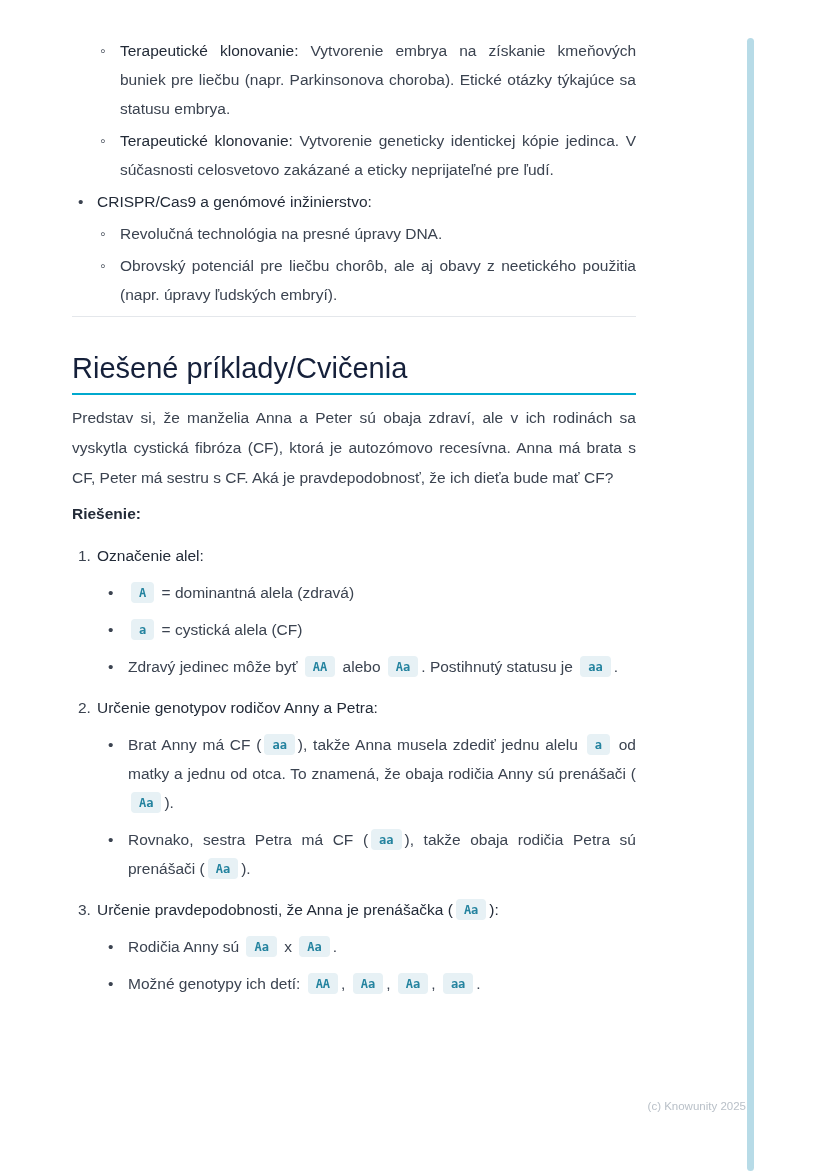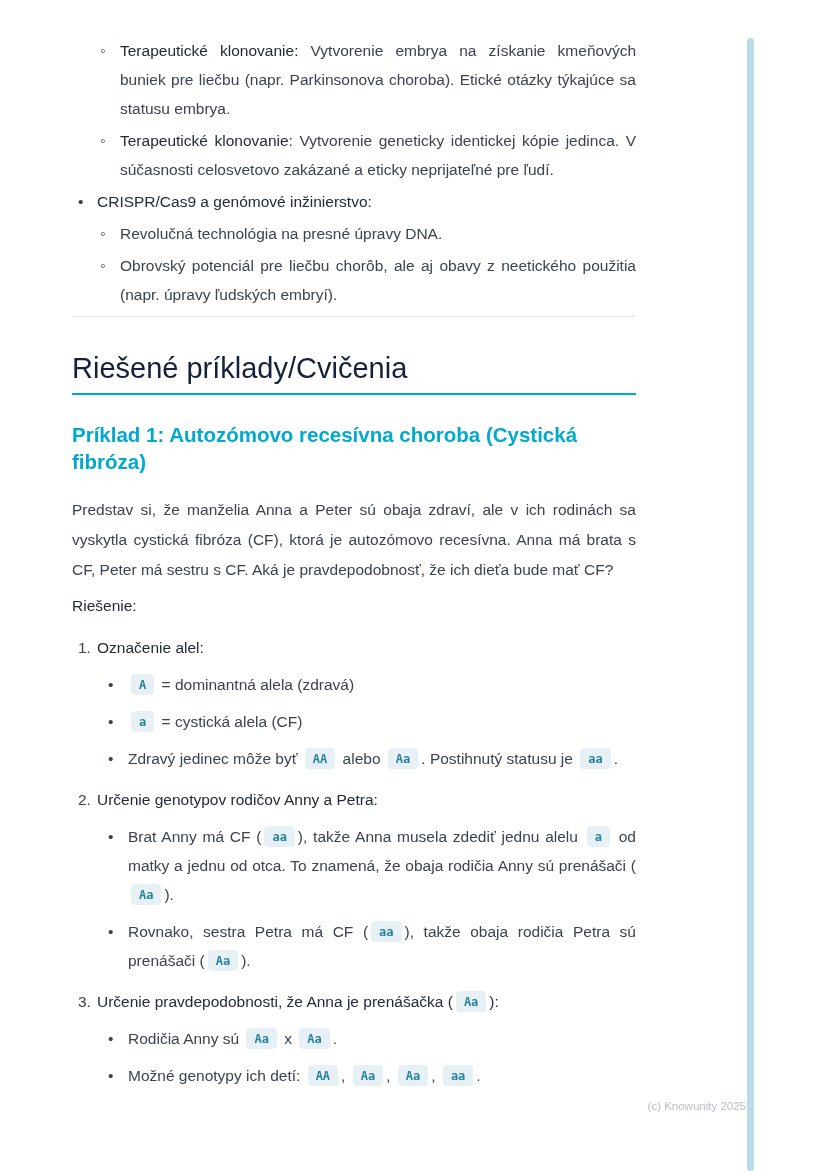--- a/index.html
+++ b/index.html
@@ -21,21 +21,21 @@
   .li-sub{padding-left:28px}
   .li-sub .marker{width:20px}
   .li-main{padding-left:6px}
   .li-main .marker{width:19px}
   .b{font-weight:400;color:var(--bold)}
   .divider{border:none;border-top:1px solid var(--divider);margin:7px 0 0}
   .h1{font-size:29px;line-height:36px;font-weight:400;color:var(--heading);
       margin:33px 0 0;padding-bottom:7px;border-bottom:2px solid var(--accent)}
   .h2{font-size:20.5px;line-height:27px;font-weight:700;color:var(--accent);margin:26px 0 20px}
   .para{font-size:15.5px;line-height:30px;text-align:justify;margin:8px 0 6px;color:var(--body)}
-  .solution-label{font-size:15.5px;line-height:30px;font-weight:400;color:var(--bold);margin:0}
+  .solution-label{font-size:15.5px;line-height:30px;font-weight:700;color:var(--bold);margin:0}
   .step .li{line-height:29px;margin-bottom:8px}
   .li-num{padding-left:6px;margin-top:12px}
   .li-num .marker{width:19px}
   .li-dot{padding-left:36px}
   .li-dot .marker{width:20px}
   .chip{
     display:inline-block;font-family:"DejaVu Sans Mono",monospace;font-weight:700;
     font-size:12px;line-height:12px;padding:5px 8px 4px;border-radius:4px;
     background:var(--chip-bg);color:var(--chip-text);margin:0 3px;vertical-align:1px;white-space:nowrap;
   }
@@ -67,21 +67,20 @@
       <div class="li li-sub">
         <span class="marker">◦</span>
         <div class="li-body"><span class="t">Obrovský potenciál pre liečbu chorôb, ale aj obavy z neetického použitia (napr. úpravy ľudských embryí).</span></div>
       </div>
     </div>
 
   <hr class="divider">
 
   <h1 class="h1">Riešené príklady/Cvičenia</h1>
 
-  <h2 class="h2">Príklad 1: Autozómovo recesívna choroba (Cystická fibróza)</h2>
 
   <p class="para">Predstav si, že manželia Anna a Peter sú obaja zdraví, ale v ich rodinách sa vyskytla cystická fibróza (CF), ktorá je autozómovo recesívna. Anna má brata s CF, Peter má sestru s CF. Aká je pravdepodobnosť, že ich dieťa bude mať CF?</p>
 
   <p class="solution-label">Riešenie:</p>
 
   <div id="solution-steps">
       <div class="step">
         <div class="li li-num">
           <span class="marker num">1.</span>
           <div class="li-body"><span class="b">Označenie alel:</span></div>

